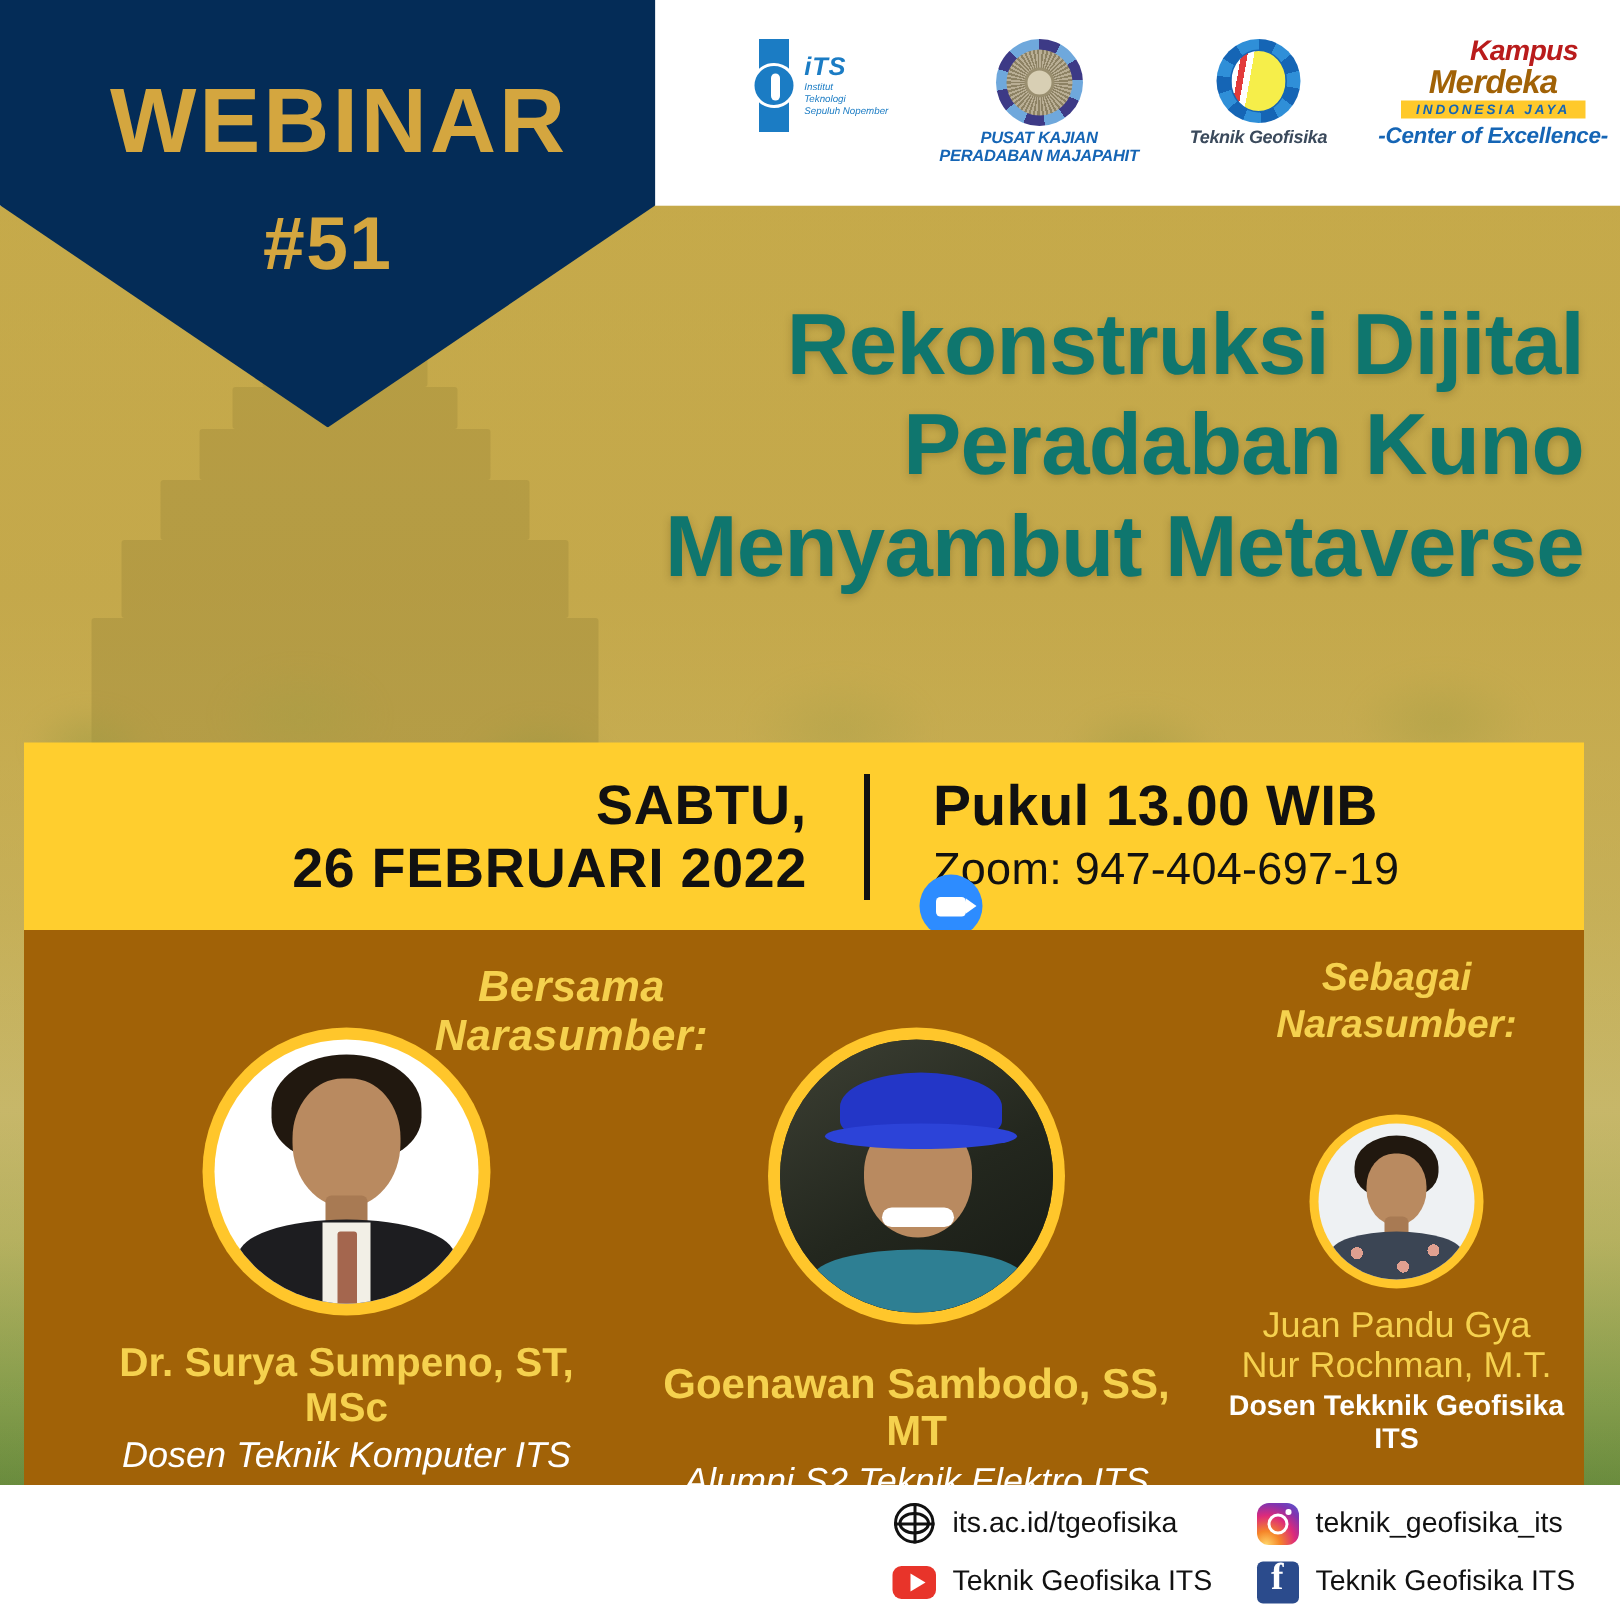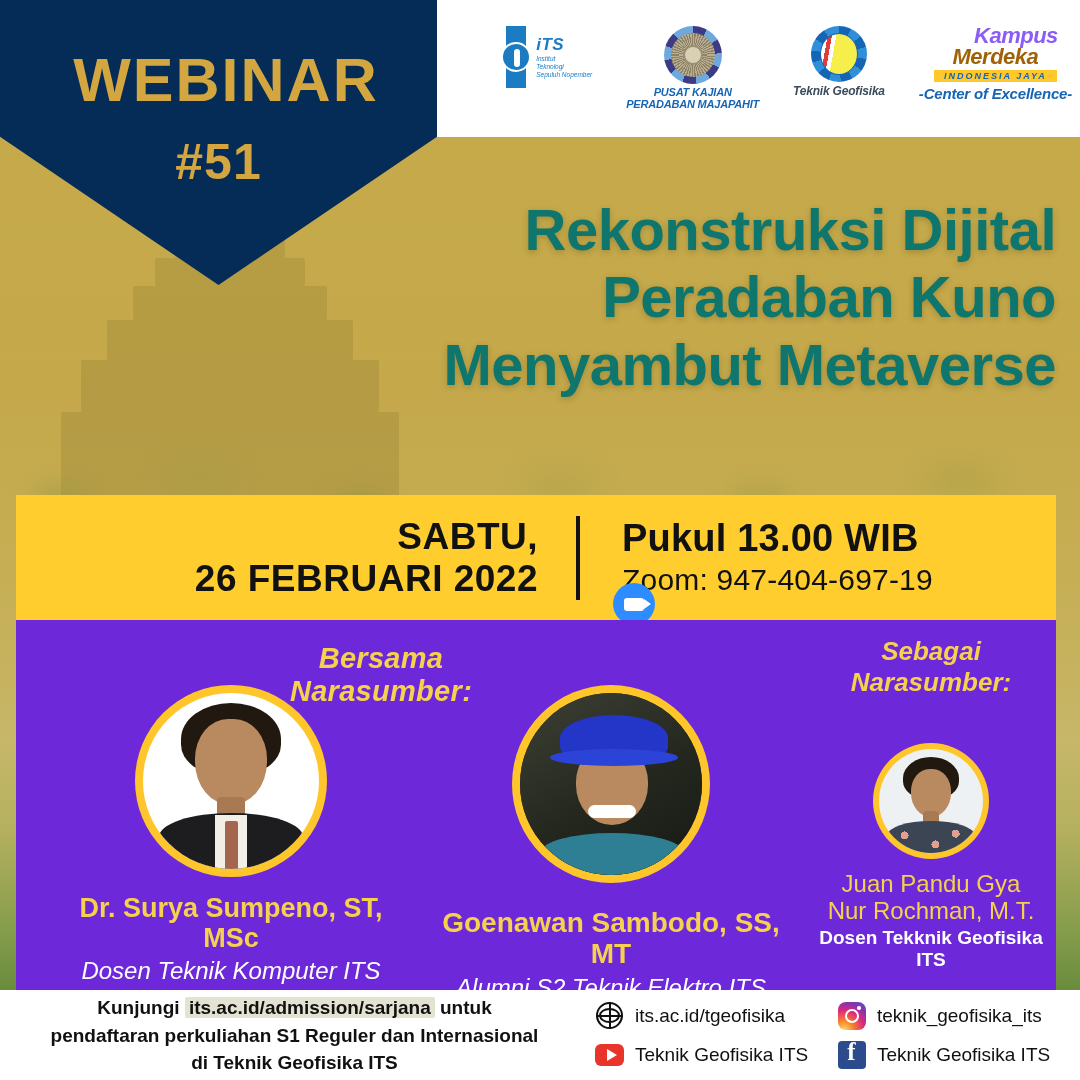--- a/index.html
+++ b/index.html
@@ -86,21 +86,21 @@
   .geo .g{position:absolute;inset:0;border-radius:50%;background:
      conic-gradient(#1565b5 0 7%,#2f8fd8 7% 14%,#1565b5 14% 21%,#2f8fd8 21% 28%,#1565b5 28% 35%,#2f8fd8 35% 42%,
                     #1565b5 42% 49%,#2f8fd8 49% 56%,#1565b5 56% 63%,#2f8fd8 63% 70%,#1565b5 70% 77%,#2f8fd8 77% 84%,
                     #1565b5 84% 91%,#2f8fd8 91% 100%);}
   .geo .ball{position:absolute;left:9px;top:7px;right:9px;bottom:7px;border-radius:50%;
      background:linear-gradient(100deg,#ffffff 0 16%,#e23b3b 16% 26%,#ffffff 26% 36%,#f6ee4a 36% 100%);
      border:1px solid #1565b5;box-sizing:border-box;}
 
   
   .km{display:flex;flex-direction:column;align-items:center;}
-  .km .l1{font-size:22px;font-weight:bold;color:#8b5cf6;line-height:.95;letter-spacing:-.5px;margin-left:41px;}
+  .km .l1{font-size:19px;font-weight:bold;color:#b91c1c;line-height:.95;letter-spacing:-.5px;margin-left:41px;}
   .km .l2{font-size:22px;font-weight:bold;color:#a16207;line-height:.95;letter-spacing:-.5px;}
   .km .rib{background:#ffc92b;color:#1565b5;font-size:9px;font-weight:bold;letter-spacing:2px;
      padding:1px 10px;margin-top:2px;}
 
   
   .pentagon{
     position:absolute;left:0;top:0;width:437px;height:285px;background:#042C57;
     clip-path:polygon(0 0,100% 0,100% 48%,50% 100%,0 48%);
     display:flex;flex-direction:column;align-items:center;
   }
@@ -136,21 +136,21 @@
   .zoom-badge{
     position:absolute;left:613px;top:583px;width:42px;height:42px;border-radius:50%;
     background:#2D8CFF;display:flex;align-items:center;justify-content:center;
   }
   .zoom-badge .cam{position:relative;width:20px;height:13px;background:#fff;border-radius:3px;}
   .zoom-badge .cam:after{content:"";position:absolute;right:-7px;top:1px;width:0;height:0;
     border-top:5px solid transparent;border-bottom:5px solid transparent;border-left:7px solid #fff;}
 
   
   .speakers{
-    position:absolute;left:16px;top:620px;width:1040px;height:370px;background:#6d28d9;
+    position:absolute;left:16px;top:620px;width:1040px;height:370px;background:#a16207;
   }
   .label-narasumber{
     position:absolute;left:215px;top:22px;width:300px;text-align:center;
     color:#F5D14E;font-size:29px;font-style:italic;font-weight:bold;letter-spacing:.3px;
   }
   .label-moderator{
     position:absolute;left:800px;top:16px;width:230px;text-align:center;
     color:#F5D14E;font-size:26px;font-style:italic;font-weight:bold;line-height:1.2;
   }
 
@@ -377,27 +377,20 @@
       <div class="p-name">
         <div>Juan Pandu Gya</div>
         <div>Nur Rochman, M.T.</div>
       </div>
       <div class="p-role">Dosen Tekknik Geofisika ITS</div>
     </div>
 
   </div>
 
   <div class="footer">
-    <div class="foot-left">
-      <span>Kunjungi</span>
-      <span class="hl">its.ac.id/admission/sarjana</span>
-      <span>untuk</span>
-      <div>pendaftaran perkuliahan S1 Reguler dan Internasional</div>
-      <div>di Teknik Geofisika ITS</div>
-    </div>
 
     <div class="foot-right">
       <div class="srow">
         <div class="scell">
           <div class="sicon">
               <div class="ic-web">
                 <span></span>
               </div>
             </div>
           <div class="stext">its.ac.id/tgeofisika</div>

